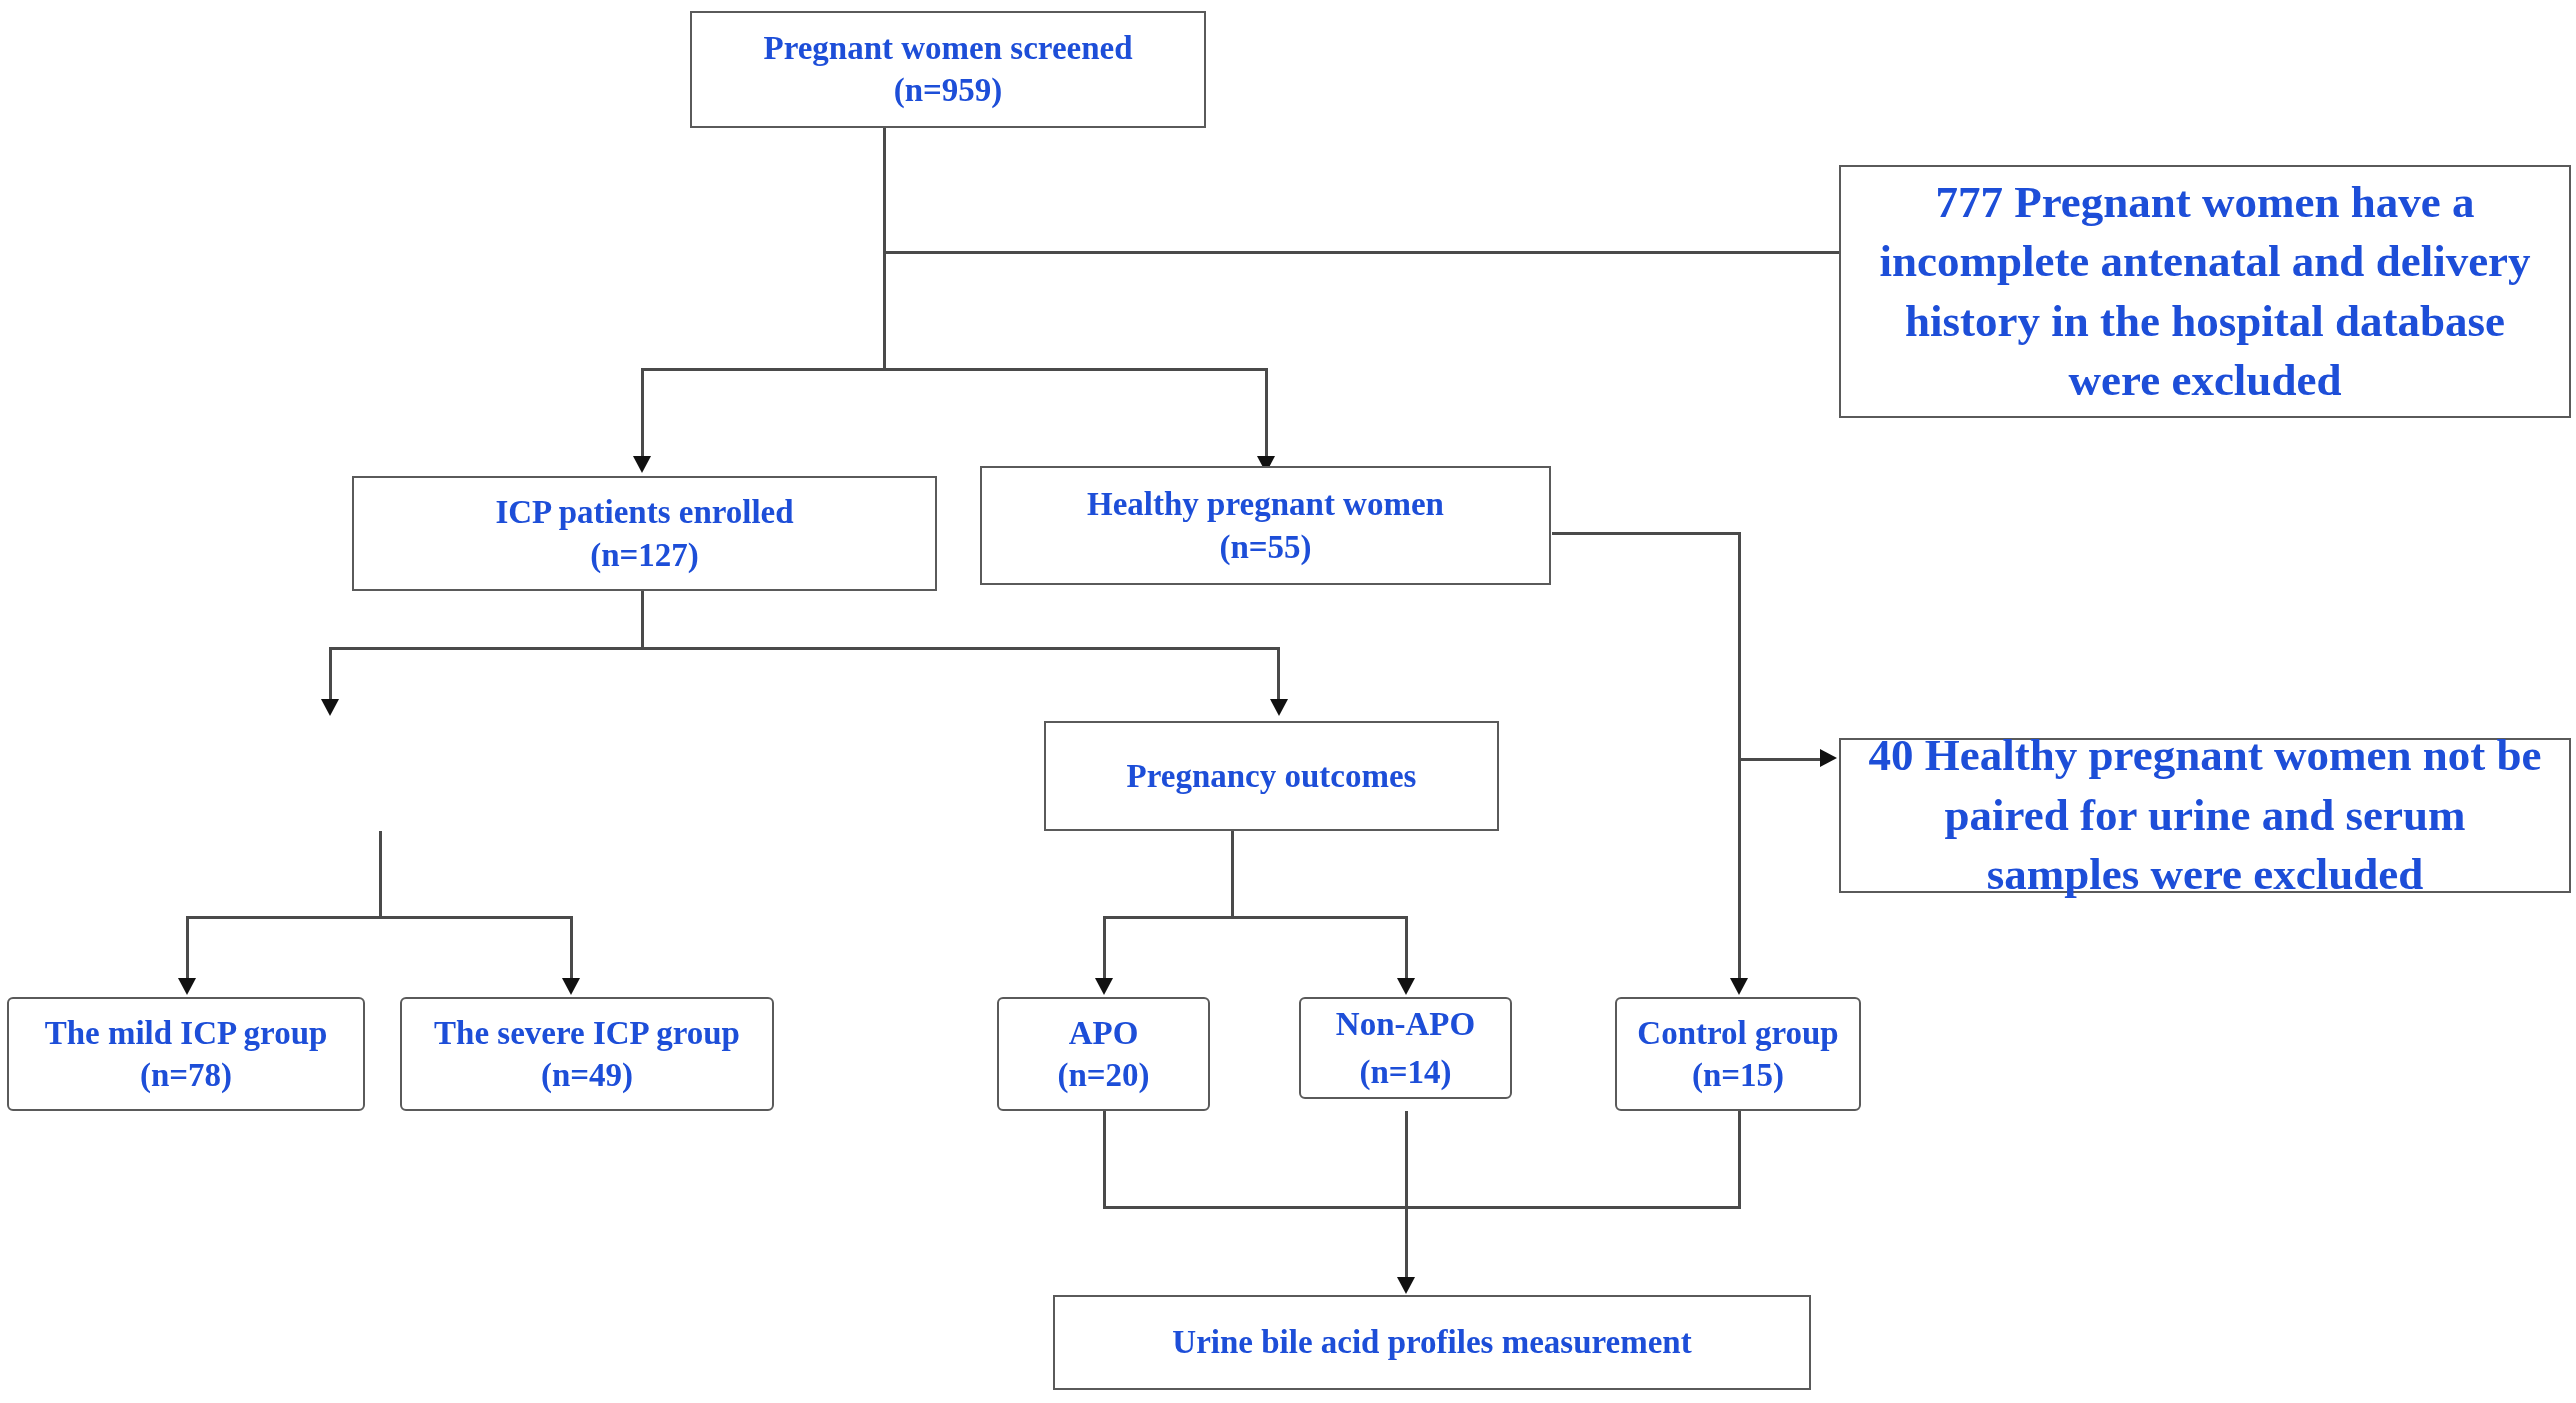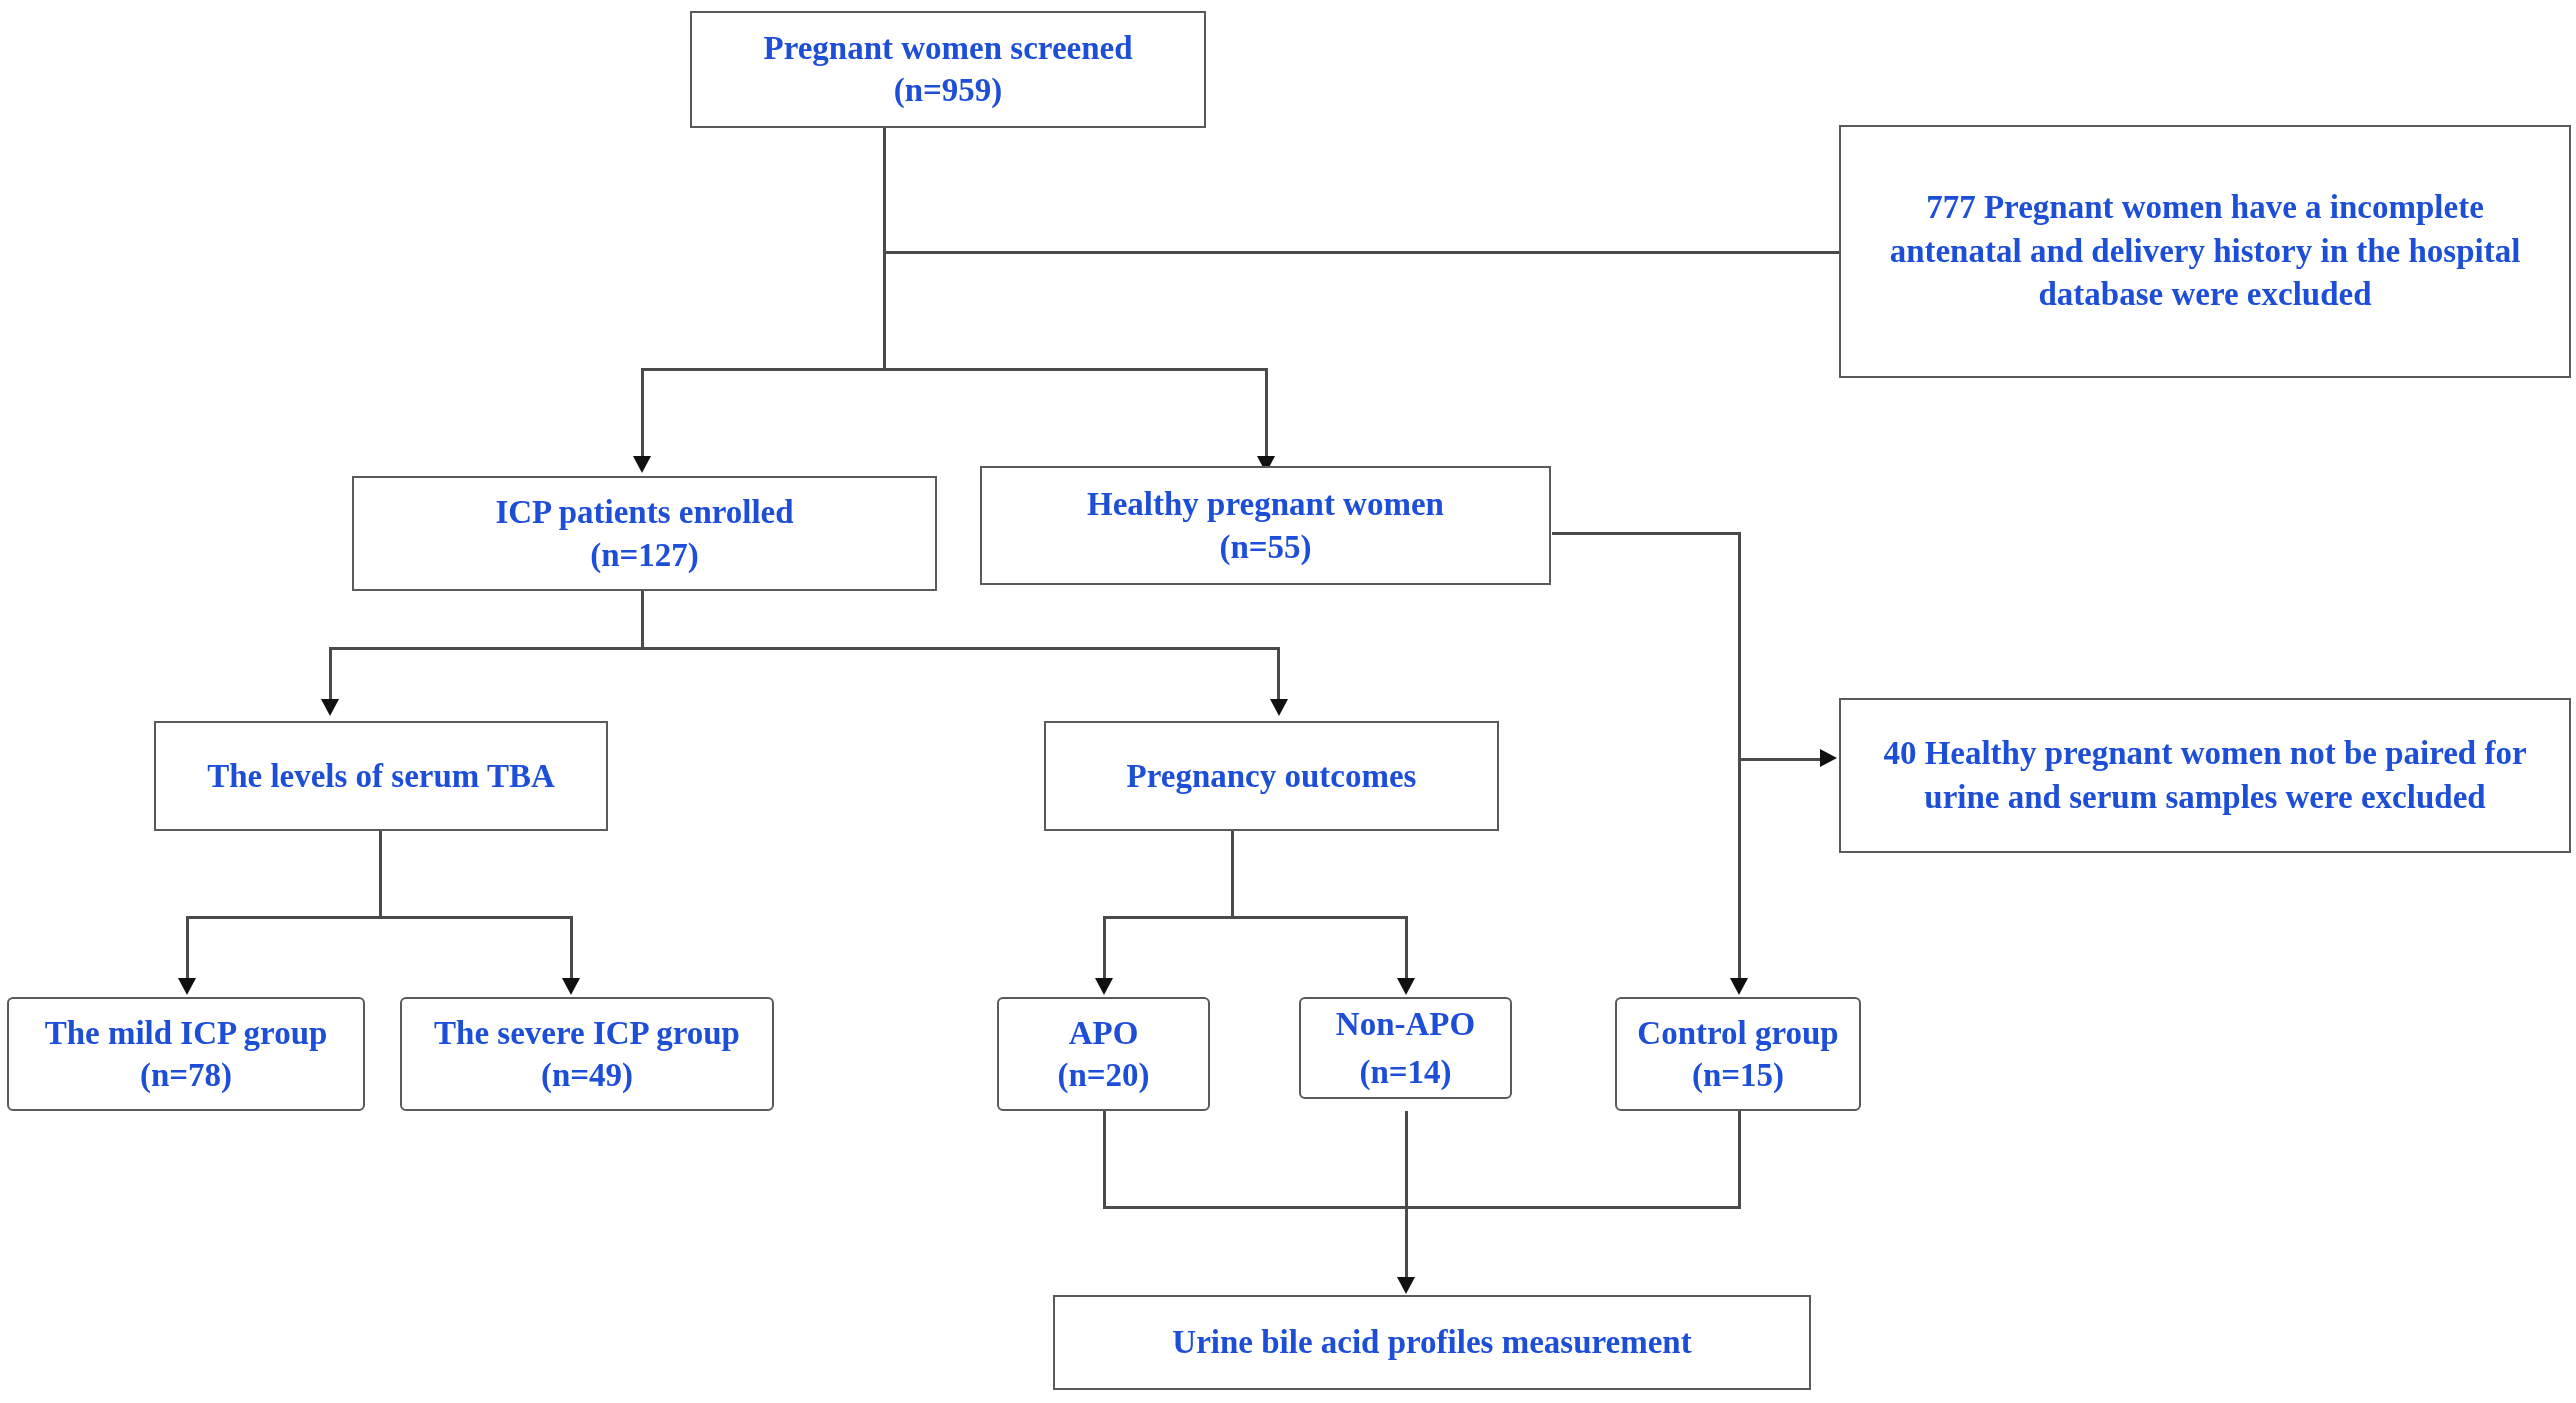--- a/index.html
+++ b/index.html
@@ -21,21 +21,21 @@
     align-items:center;
     justify-content:center;
     text-align:center;
     color:#1d4ed8;
     font-weight:bold;
     line-height:1.28;
     padding:3.5px 8.8px;
   }
   .node .ln{display:block;white-space:pre;}
   .f-main{font-size:33px;}
-  .f-excl{font-size:33px;font-weight:bold;}
+  .f-excl{font-size:45px;font-weight:bold;margin-top:40px;}
   .f-small{font-size:33px;border-radius:6px;}
   .node.excl{font-weight:bold;line-height:1.32;}
   .node.excl .ln{white-space:normal;}
 
   
   .vline{position:absolute;background:#4a4a4a;width:2.6px;}
   .hline{position:absolute;background:#4a4a4a;height:2.6px;}
   .arrow-down{
     position:absolute;
     width:0;height:0;
@@ -113,23 +113,20 @@
   <div class="node f-main" style="left:352px;top:476px;width:585px;height:115px;">
     <span class="ln">ICP patients enrolled</span>
     <span class="ln">(n=127)</span>
   </div>
 
   <div class="node f-main" style="left:980px;top:466px;width:571px;height:119px;">
     <span class="ln">Healthy pregnant women</span>
     <span class="ln">(n=55)</span>
   </div>
 
-  <div class="node f-main" style="left:154px;top:721px;width:454px;height:110px;">
-    <span class="ln">The levels of serum TBA</span>
-  </div>
 
   <div class="node f-main" style="left:1044px;top:721px;width:455px;height:110px;">
     <span class="ln">Pregnancy outcomes</span>
   </div>
 
   <div class="node excl f-excl" style="left:1839px;top:698px;width:732px;height:155px;padding:9px 26px;">
     <span class="ln">40 Healthy pregnant women not be paired for urine and serum samples were excluded</span>
   </div>
 
   <div class="node f-small" style="left:7px;top:997px;width:358px;height:114px;">

